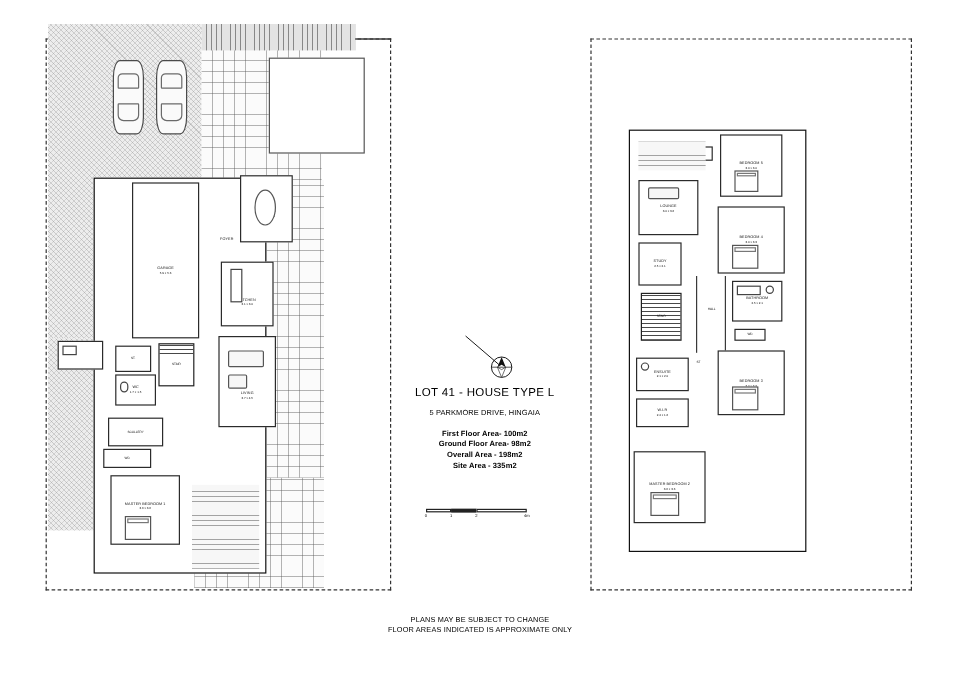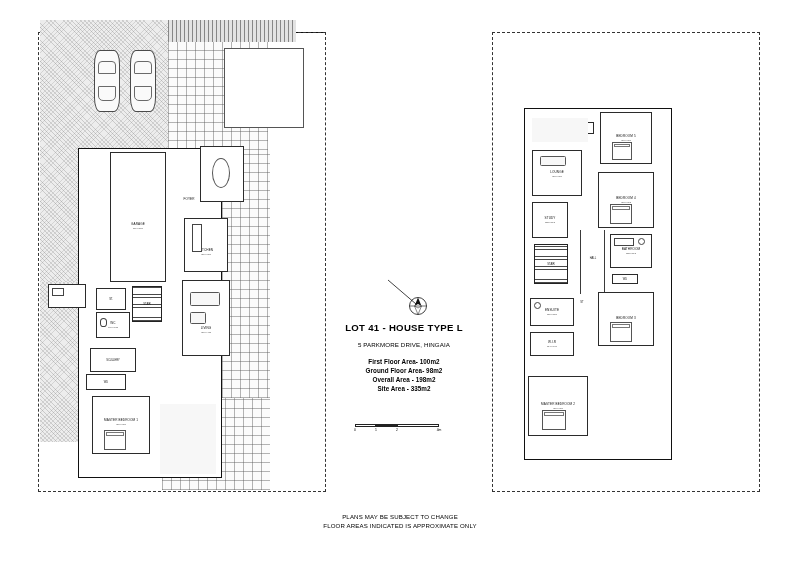--- a/index.html
+++ b/index.html
@@ -138,21 +138,21 @@
   
   #title-block {
     position: absolute;
     left: 336px;
     top: 322px;
     width: 136px;
     text-align: center;
   }
   #plan-title {
     font-size: 9.6px;
-    font-weight: bold;
+    font-weight: normal;
     letter-spacing: 0.3px;
     margin: 0 0 8px 0;
   }
   #plan-address {
     font-size: 6.2px;
     margin: 0 0 9px 0;
     letter-spacing: 0.1px;
   }
   .area-line {
     font-size: 6.3px;

